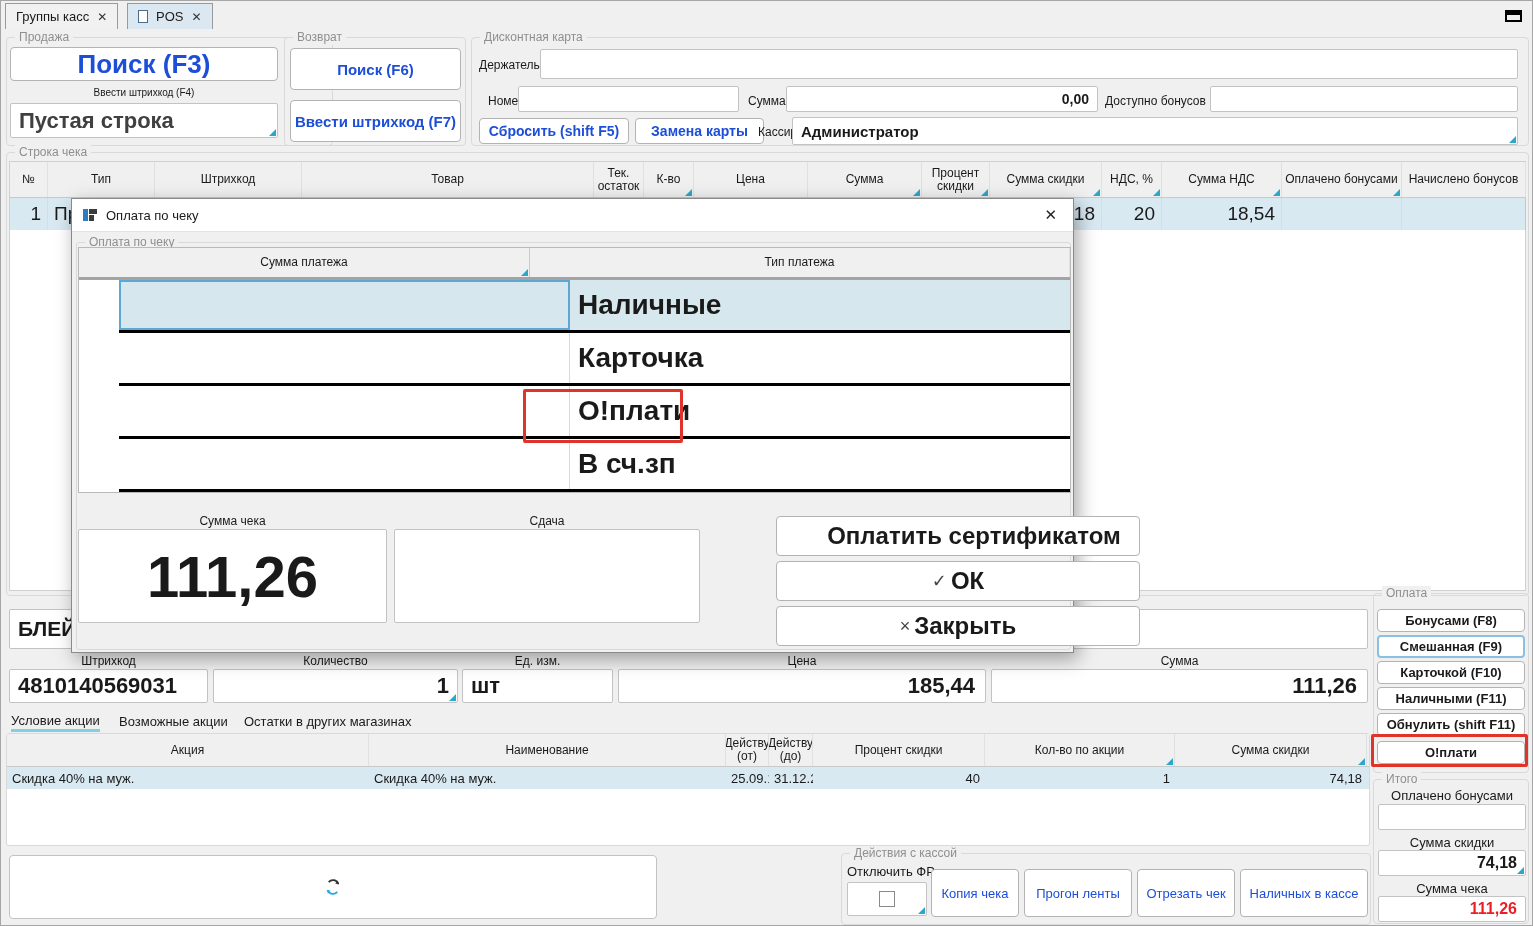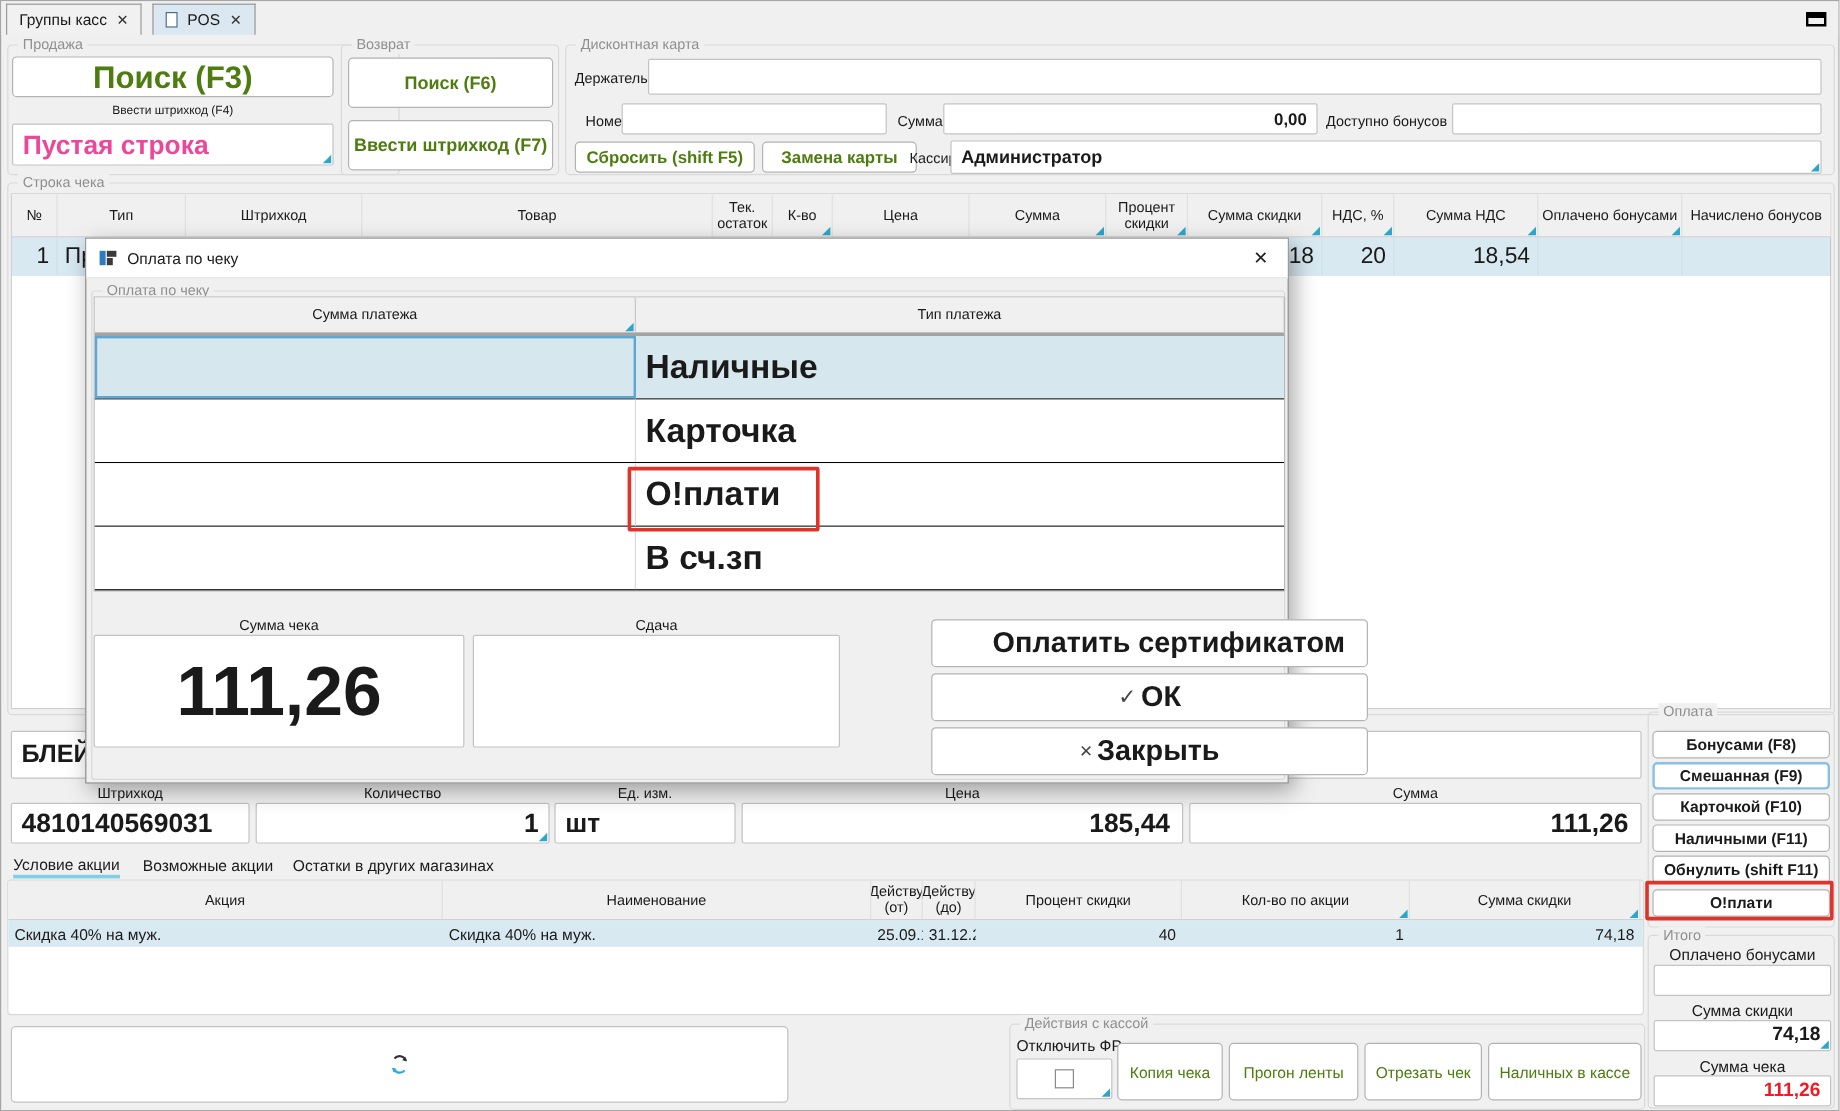--- a/index.html
+++ b/index.html
@@ -13,21 +13,21 @@
          border:1px solid #9a9a9a; border-bottom:none; font-size:13px; background:#f1f1f1; cursor:pointer; }
   .tab.active { background:#dce8f1;align-items:center; }
   .tab .x { font-size:12px; color:#333; cursor:pointer; }
   .docicon { width:10px; height:13px; background:#fff; border:1px solid #4a6b8a; display:inline-block; }
 
   
   .gbox { position:absolute; border:1px solid #d9d9d9; border-radius:4px; }
   .glabel { position:absolute; top:-8px; left:8px; background:#f0f0f0; padding:0 4px; color:#8f8f8f; font-size:12px; line-height:15px; white-space:nowrap; }
 
   .btn { position:absolute; display:flex; align-items:center; justify-content:center; background:#fff;
-         border:1px solid #b3b3b3; border-radius:4px; font-weight:bold; cursor:pointer; color:#4d7c0f; }
+         border:1px solid #b3b3b3; border-radius:4px; font-weight:bold; cursor:pointer; color:#1d4ed8; }
   .input { position:absolute; background:#fff; border:1px solid #c3c3c3; border-radius:2px; display:flex; align-items:center; overflow:hidden; }
   .lbl { position:absolute; font-size:12px; color:#1a1a1a; white-space:nowrap; }
   .corner::after { content:""; position:absolute; right:1px; bottom:1px; width:0; height:0;
                    border-style:solid; border-width:0 0 7px 7px; border-color:transparent transparent #2da7c9 transparent; }
 
   
   .rtable { position:absolute; left:8px; top:160px; width:1517px; height:430px; background:#fff; border:1px solid #d0d0d0; }
   .rgrid { display:grid; grid-template-columns:38px 107px 147px 292px 50px 50px 114px 114px 68px 112px 60px 120px 120px 124px; }
   .rhead { background:#f0f0f0; border-bottom:1px solid #c9c9c9; height:36px; }
   .hc { position:relative; font-size:12px; line-height:13px; display:flex; align-items:center; justify-content:center;
@@ -56,21 +56,21 @@
   
   .dialog { position:absolute; left:70px; top:197px; width:1003px; height:455px; background:#f0f0f0;
             border:1px solid #8a8a8a; box-shadow:4px 6px 18px rgba(0,0,0,0.35); z-index:20; }
   .dtitle { position:absolute; left:0; top:0; width:100%; height:33px; background:#fff; border-bottom:1px solid #e3e3e3;
             display:flex; align-items:center; padding:0 10px; font-size:13px; gap:8px; }
   .dtitle .x { margin-left:auto; font-size:15px; color:#222; cursor:pointer; padding:0 6px; }
   .dgbox { position:absolute; left:4px; top:43px; width:995px; height:408px; border:1px solid #d9d9d9; border-radius:3px; }
   .dgrid { display:grid; grid-template-columns:451px 540px; }
   .dtable { position:absolute; left:6px; top:48px; width:993px; background:#fff; border:1px solid #b9b9b9; }
   .dhead { background:#f0f0f0; border-bottom:3px solid #a3a3a3; height:32px; }
-  .drow { height:53px; border-bottom:1px solid #000000; background:#fff; }
+  .drow { height:53px; border-bottom:3px solid #000000; background:#fff;margin-left:40px; }
   .drow.sel { background:#d7e7ee; }
   .dc { display:flex; align-items:center; padding:0 8px; font-size:28px; font-weight:bold; overflow:hidden; white-space:nowrap; position:relative; cursor:pointer; }
   .dc.c1 { border-right:1px solid #d9d9d9; }
   .dcell-focus { outline:2px solid #5ea7d4; outline-offset:-2px; }
   .bigbox { position:absolute; background:#fff; border:1px solid #c3c3c3; border-radius:2px; display:flex; align-items:center; justify-content:center; }
   .dbtn { position:absolute; left:704px; width:364px; height:40px; background:#fff; border:1px solid #b3b3b3; border-radius:4px;
           display:flex; align-items:center; justify-content:center; font-size:24px; font-weight:bold; cursor:pointer; gap:4px; }
   .dlabel { position:absolute; font-size:12px; color:#1a1a1a; text-align:center; }
   .pref { font-size:18px; font-weight:normal; color:#444; }
 
@@ -95,21 +95,21 @@
       <span class="x">✕</span>
     </div>
     <div class="maxicon"></div>
   </div>
 
   <div class="gbox" style="left:5px;top:36px;width:327px;height:109px;">
     <span class="glabel">Продажа</span>
     <div class="btn" style="left:3px;top:9px;width:268px;height:34px;font-size:26px;">Поиск (F3)</div>
     <div class="lbl" style="left:3px;top:49px;width:268px;text-align:center;font-size:10px;">Ввести штрихкод (F4)</div>
     <div class="input corner" style="left:3px;top:65px;width:268px;height:35px;padding:0 8px;">
-      <span style="color:#ec4899;font-weight:bold;font-size:22px;">Пустая строка</span>
+      <span style="color:#404040;font-weight:bold;font-size:22px;">Пустая строка</span>
     </div>
   </div>
 
   <div class="gbox" style="left:283px;top:36px;width:182px;height:109px;">
     <span class="glabel">Возврат</span>
     <div class="btn" style="left:5px;top:10px;width:171px;height:42px;font-size:15px;">Поиск (F6)</div>
     <div class="btn" style="left:5px;top:62px;width:171px;height:42px;font-size:15px;">Ввести штрихкод (F7)</div>
   </div>
 
   <div class="gbox" style="left:470px;top:36px;width:1058px;height:109px;">

